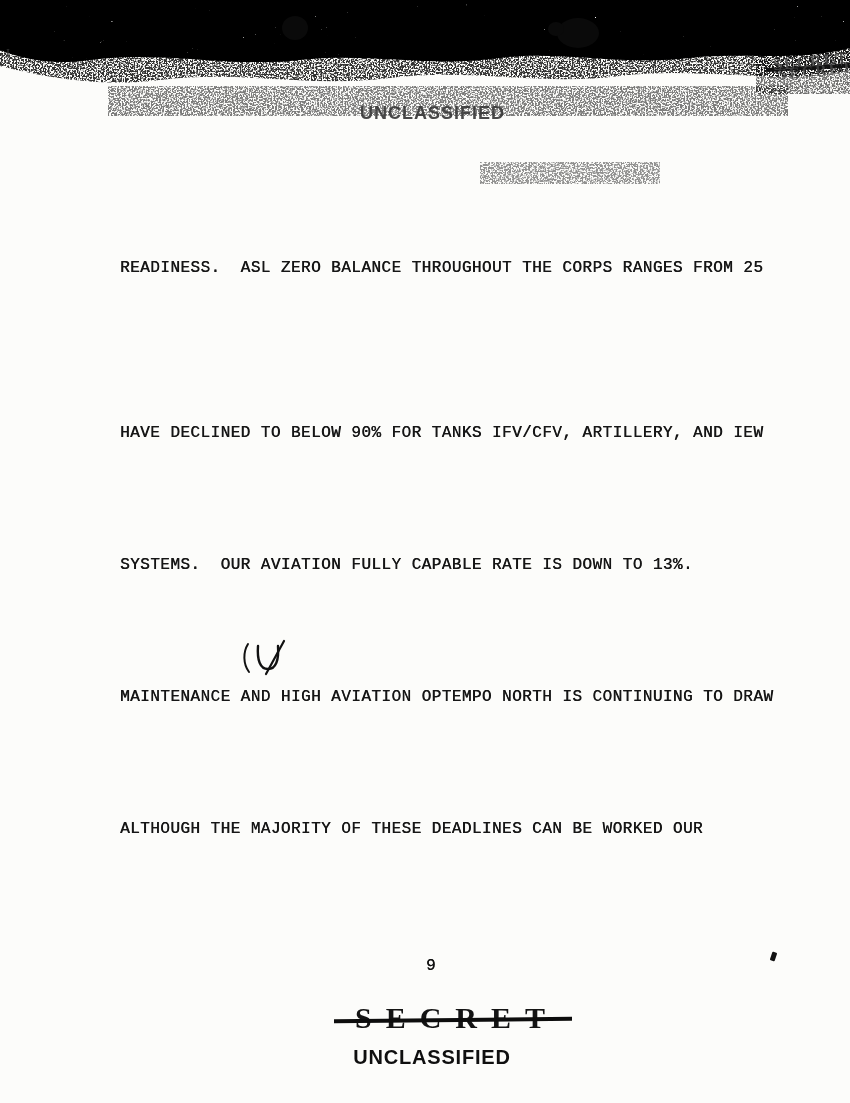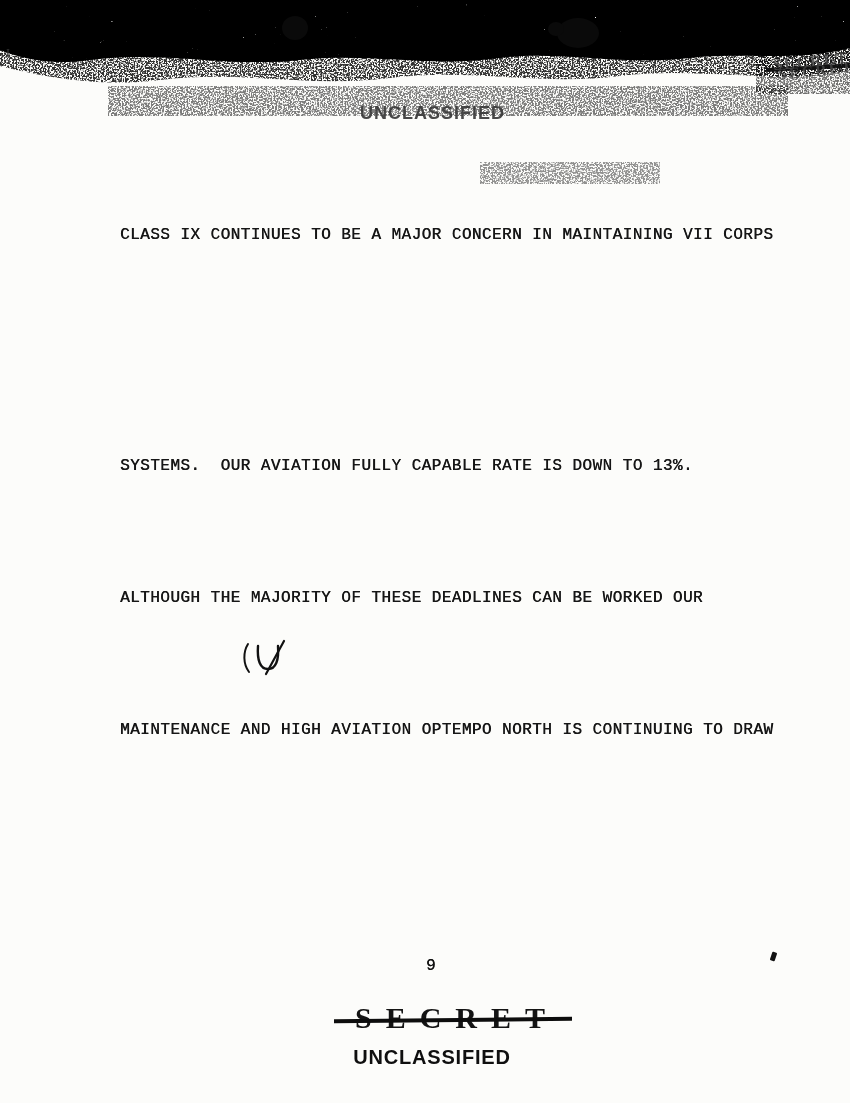--- a/index.html
+++ b/index.html
@@ -94,30 +94,31 @@
   <div class="secret-top-wrap">
     <span class="secret-top a">SECRET</span>
     <span class="secret-top b">SECRET</span>
   </div>
 
   <div class="stamp-top">UNCLASSIFIED</div>
 
   <div class="docbody">
     
   
-      <div class="line">CLASS IX CONTINUES TO BE A MAJOR CONCERN IN MAINTAINING VII CORPS</div>
+    
+      <div class="line">READINESS.  ASL ZERO BALANCE THROUGHOUT THE CORPS RANGES FROM 25</div>
     
     
-    
+      <div class="line">HAVE DECLINED TO BELOW 90% FOR TANKS IFV/CFV, ARTILLERY, AND IEW</div>
     
       <div class="line">SYSTEMS.  OUR AVIATION FULLY CAPABLE RATE IS DOWN TO 13%.</div>
     
+      <div class="line">MAINTENANCE AND HIGH AVIATION OPTEMPO NORTH IS CONTINUING TO DRAW</div>
+    
       <div class="line">ALTHOUGH THE MAJORITY OF THESE DEADLINES CAN BE WORKED OUR</div>
-    
-      <div class="line">MAINTENANCE AND HIGH AVIATION OPTEMPO NORTH IS CONTINUING TO DRAW</div>
     
       
     
       
     
       
     
       
     
       

